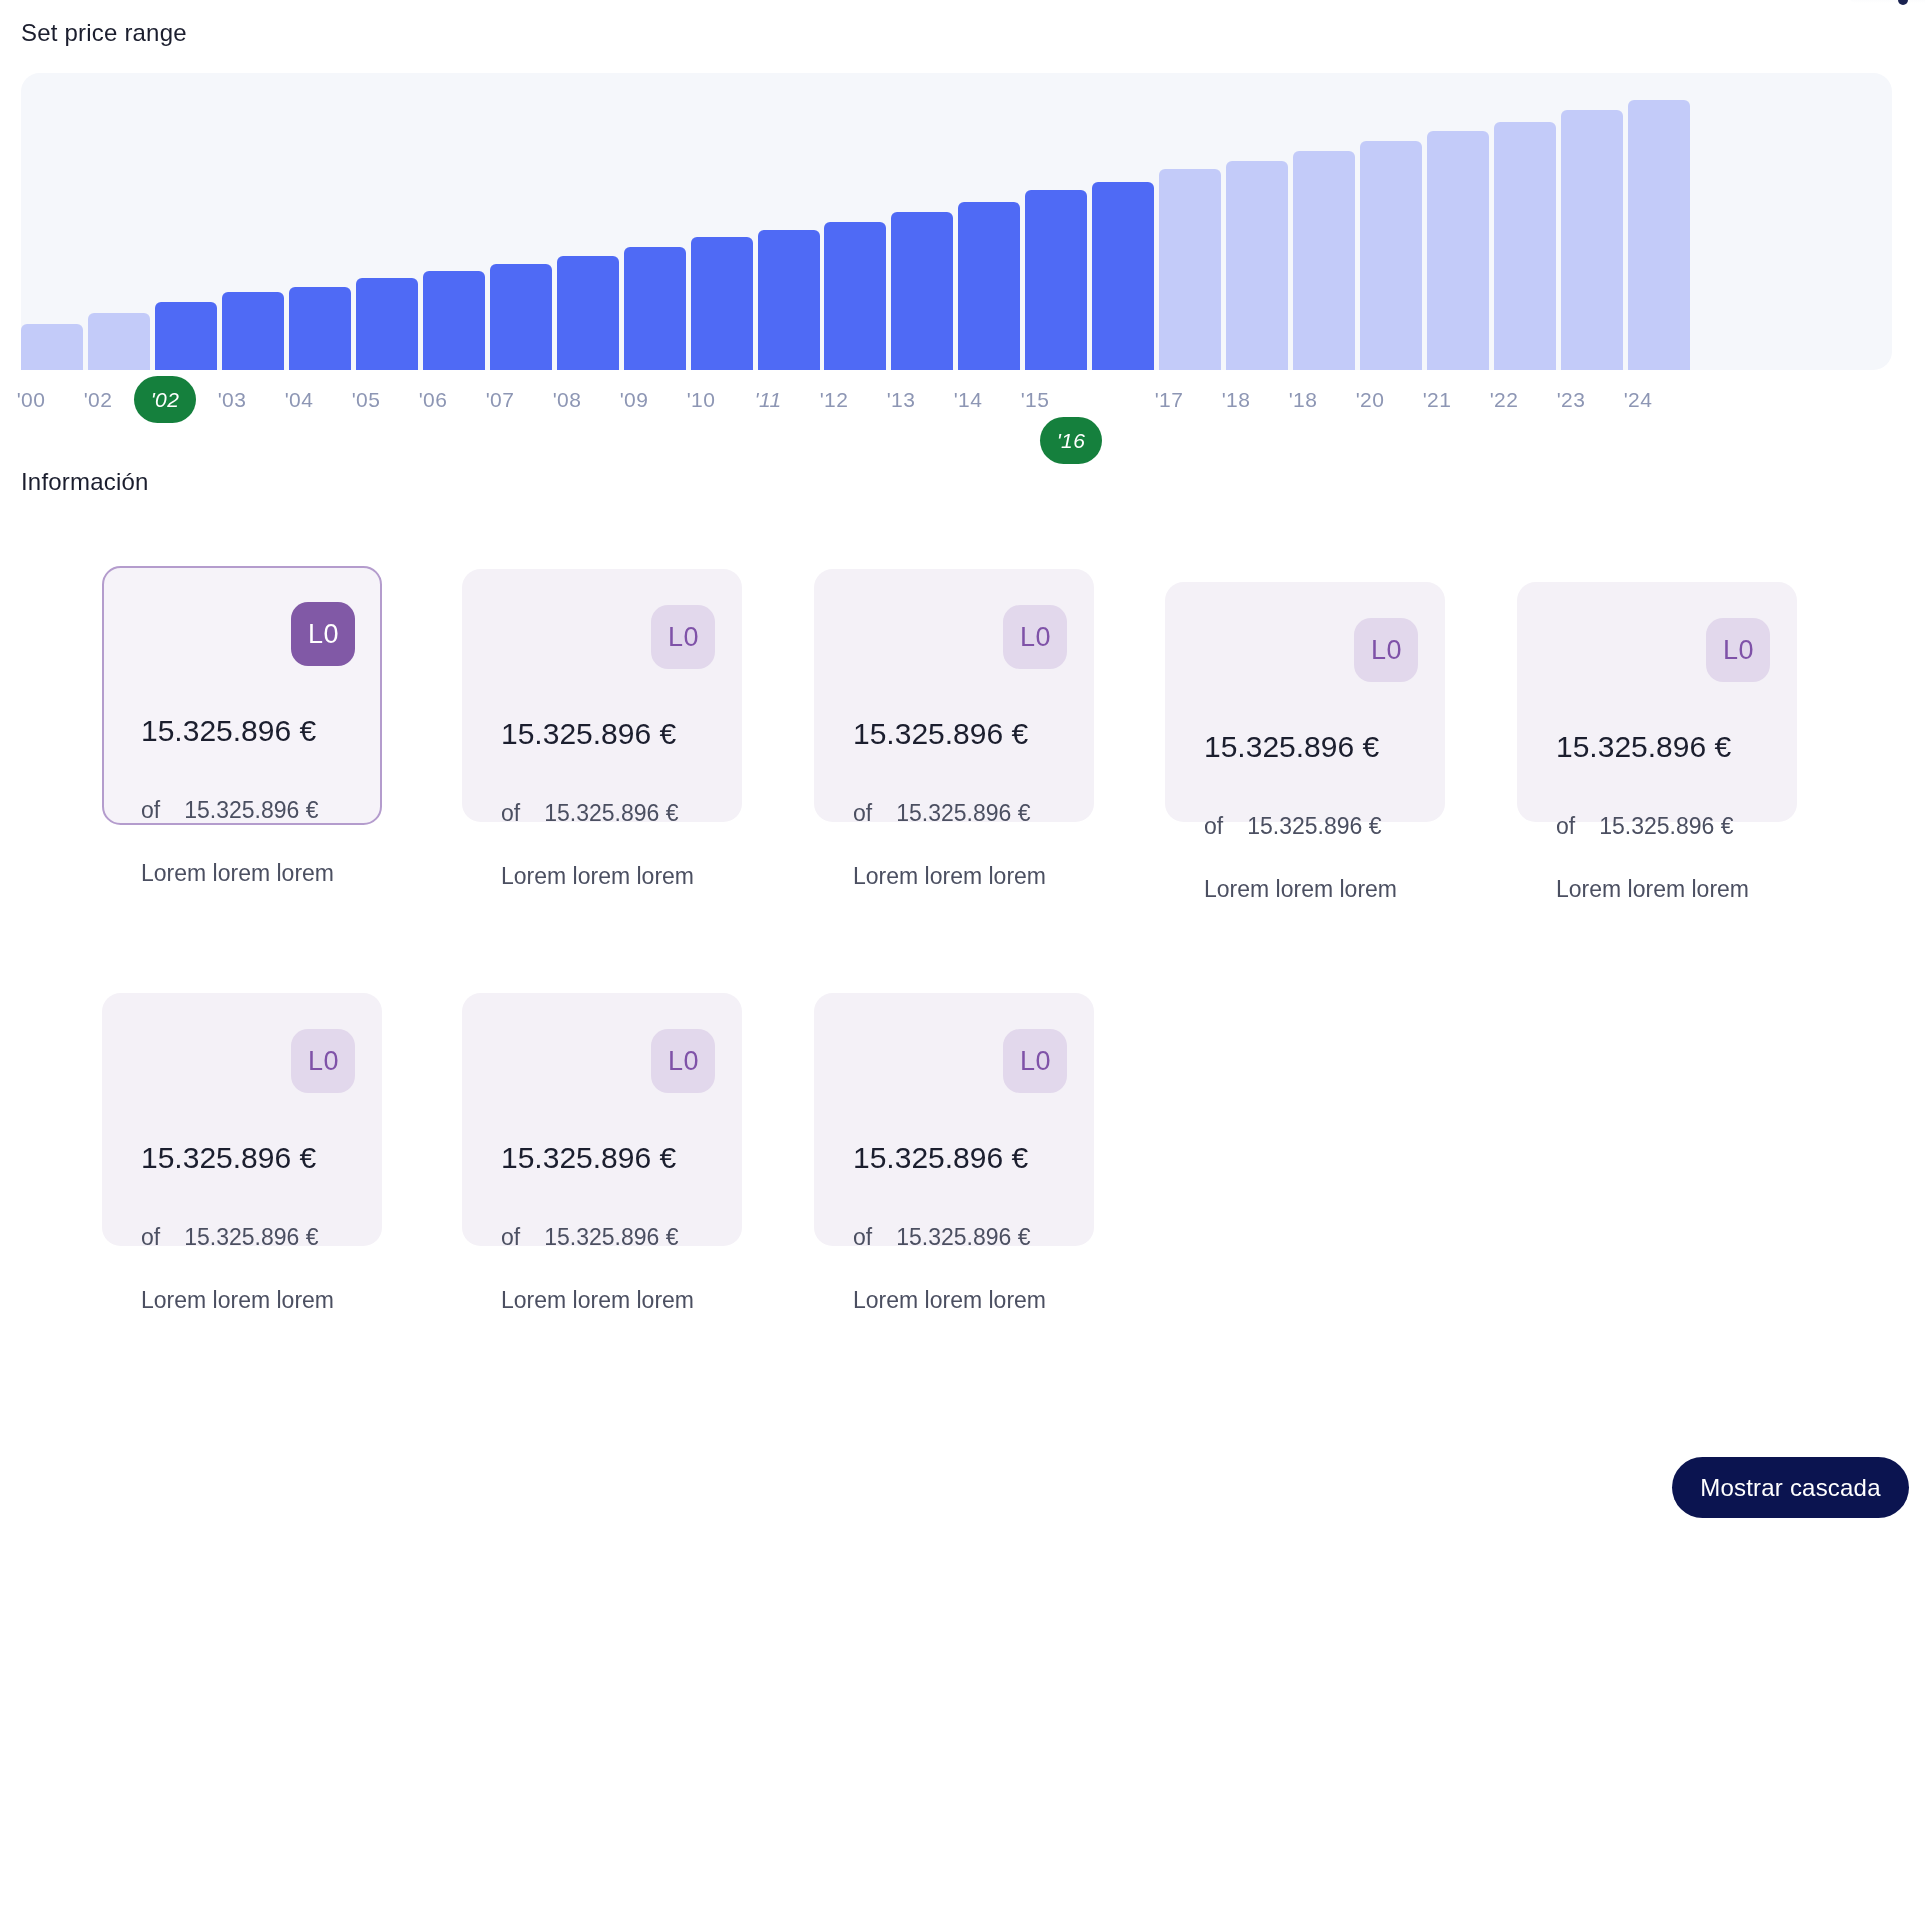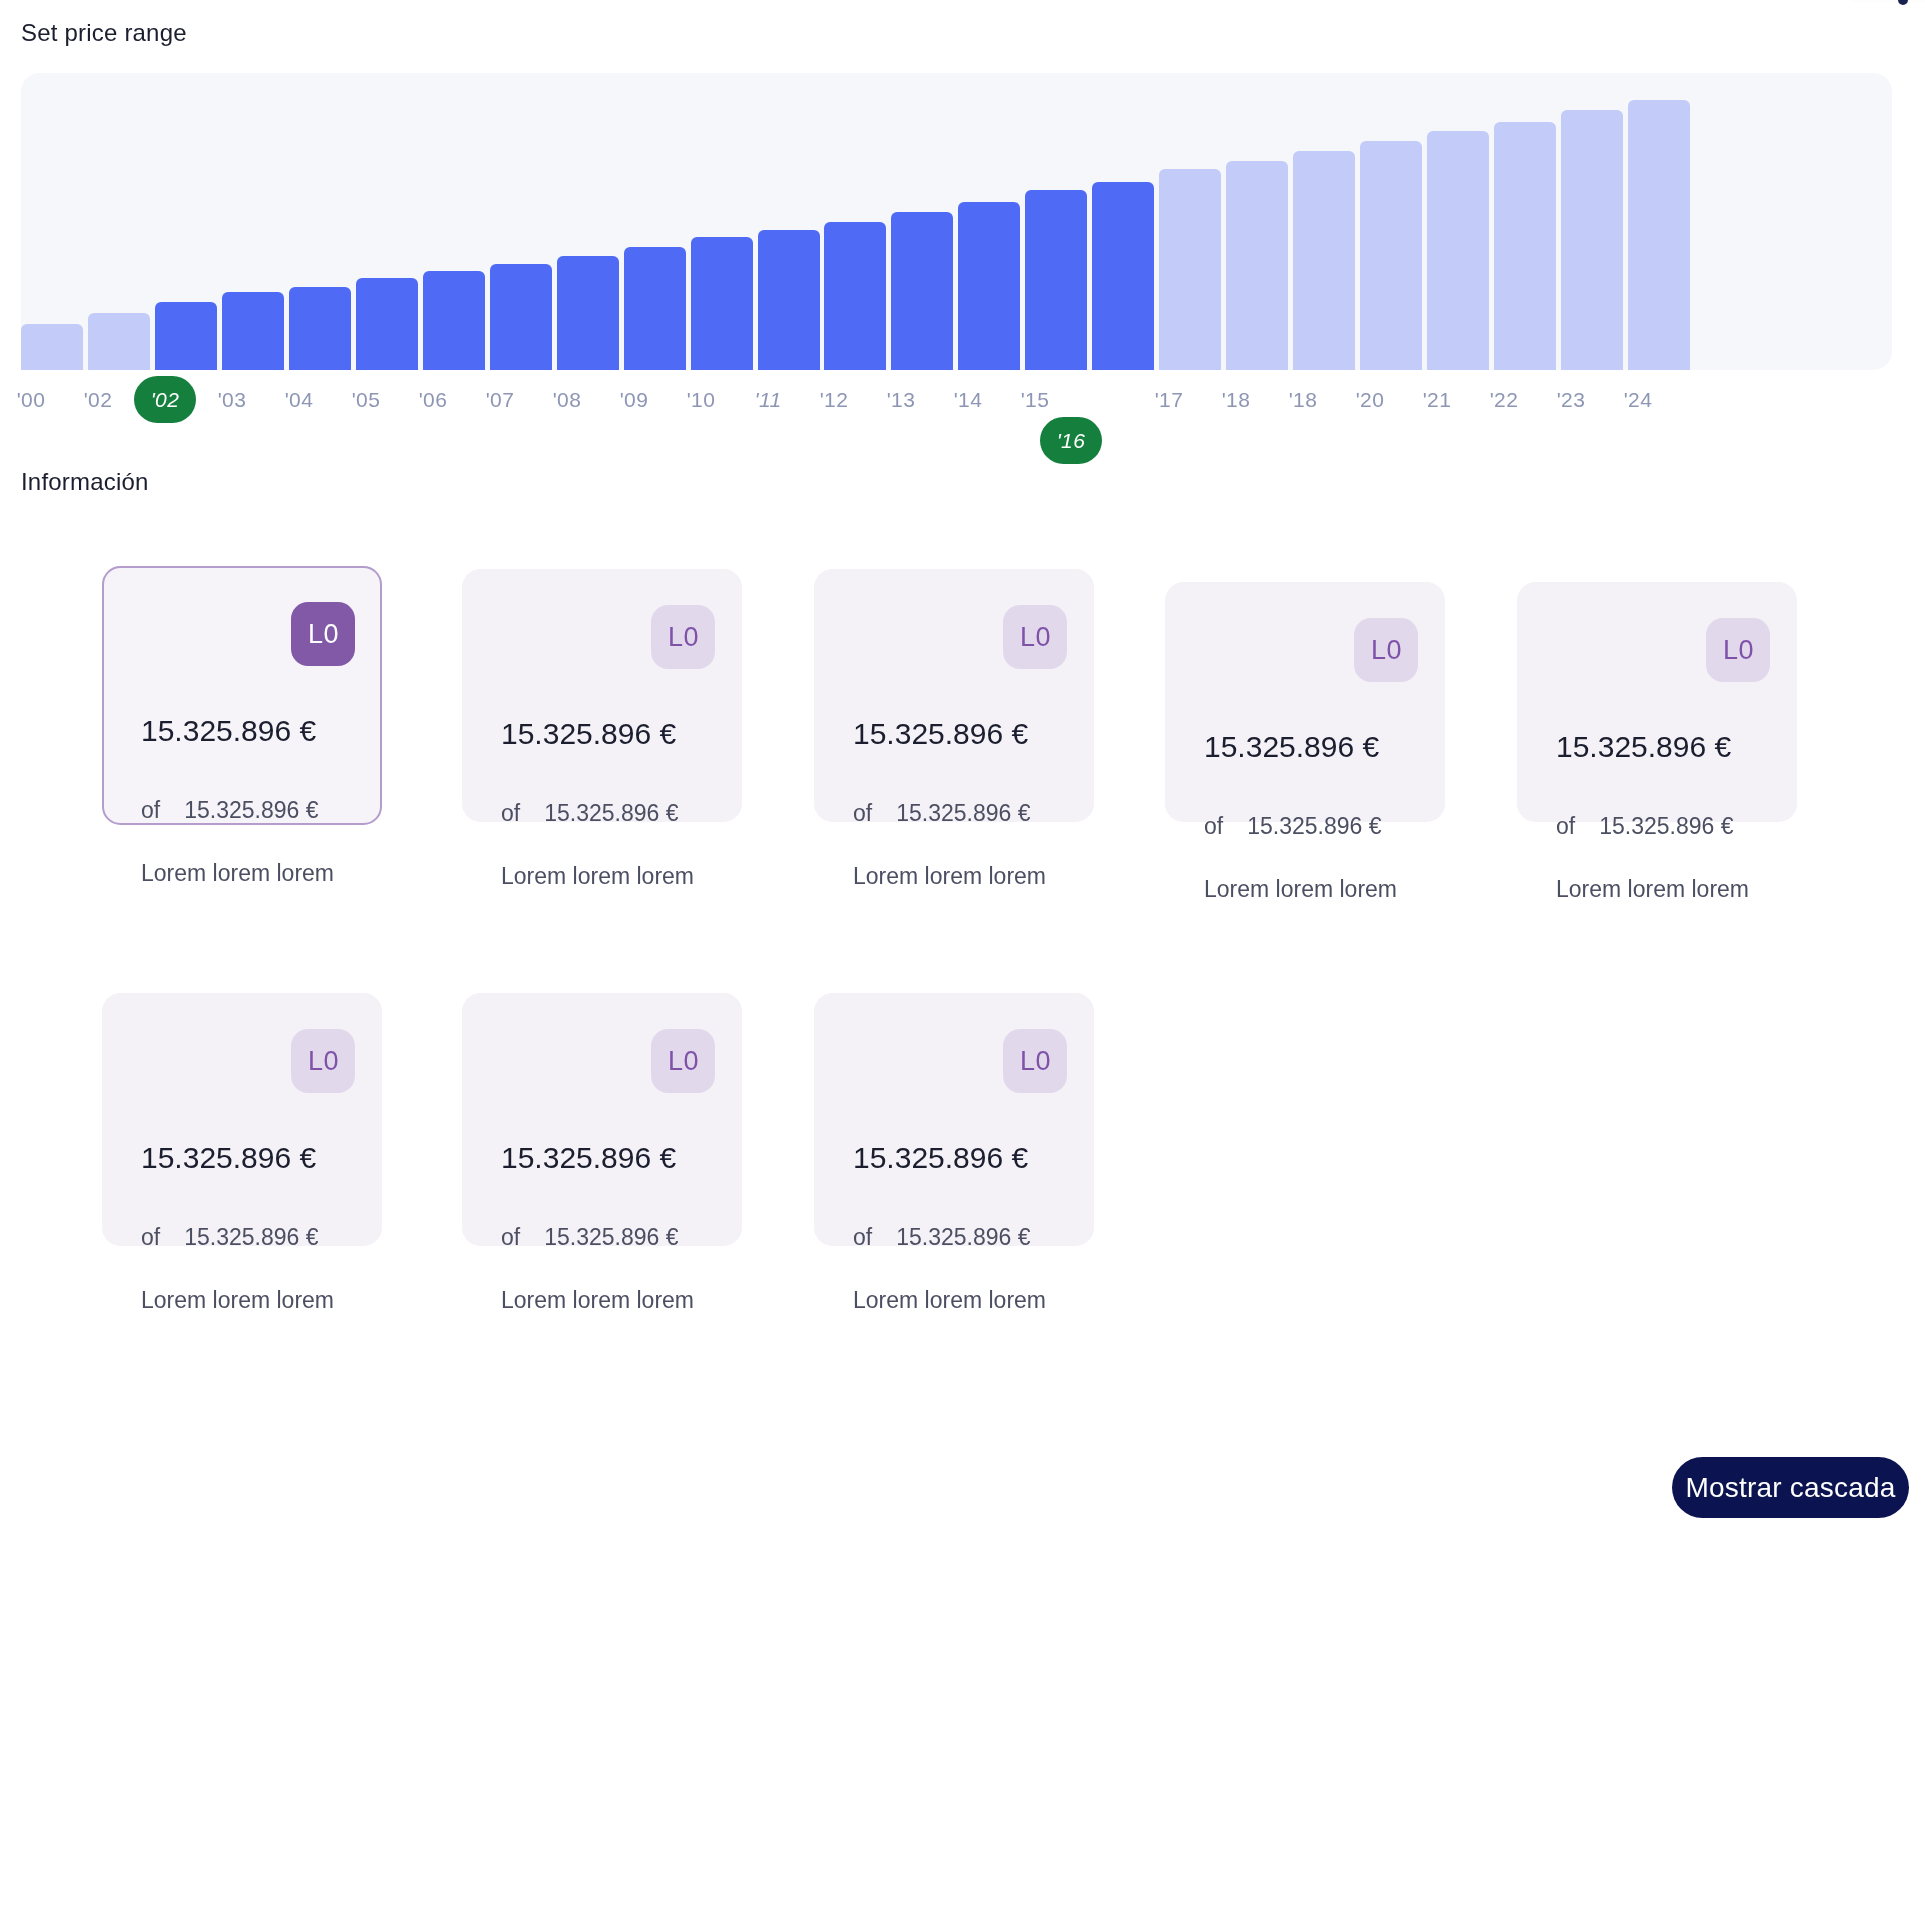--- a/index.html
+++ b/index.html
@@ -191,21 +191,21 @@
     position: absolute;
     left: 1672px;
     top: 1457px;
     width: 237px;
     height: 61px;
     border: none;
     border-radius: 30.5px;
     background: #0b1450;
     color: #ffffff;
     font-family: "Liberation Sans", sans-serif;
-    font-size: 28px;
+    font-size: 24px;
     font-weight: 400;
     cursor: pointer;
     letter-spacing: 0.2px;
   }
 </style>
 </head>
 <body>
 
 <div class="page">
 

